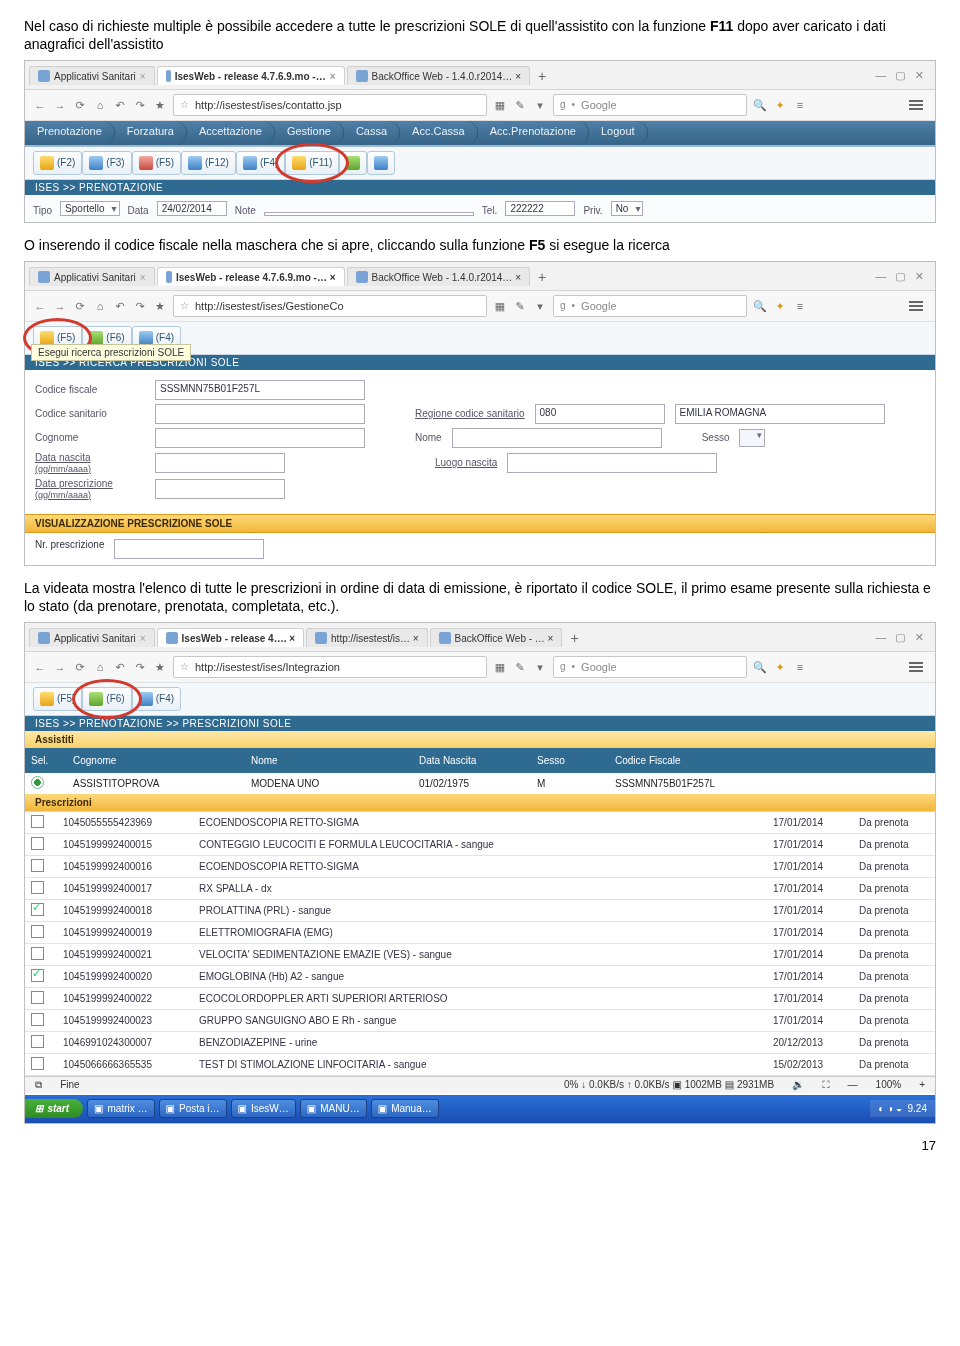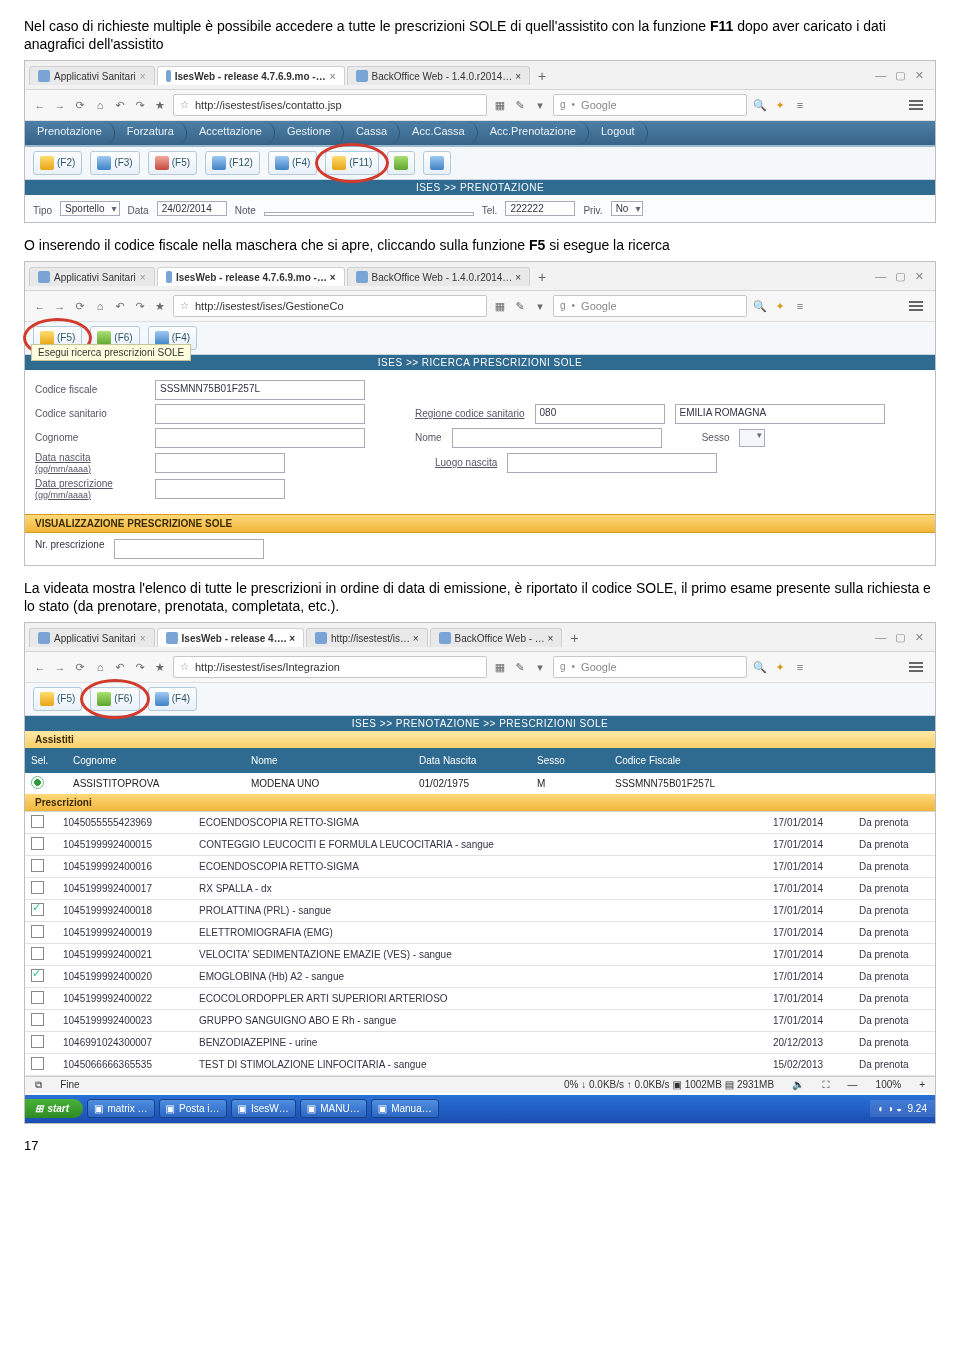--- a/index.html
+++ b/index.html
@@ -109,21 +109,21 @@
   .menubar .mitem {
     padding: 4px 12px;
     color: #e9f1f8;
     font-size: 11px;
     border-right: 1px solid #2f5571;
     border-radius: 12px;
   }
 
   .toolbtns {
     display: flex;
-    gap: 8px;
+    gap: 0;
     padding: 4px 8px;
     background: #f5f8fb;
     border-bottom: 1px solid #c8d7e3;
     align-items: center;
   }
   .fbtn {
     border: 1px solid #b3cadd;
     background: linear-gradient(#fefefe,#e8f0f7);
     height: 22px;
     padding: 0 6px;
@@ -149,21 +149,21 @@
     left: -10px; top: -8px; right: -10px; bottom: -8px;
     border: 3px solid #d23a2d;
     border-radius: 50%;
     pointer-events: none;
   }
 
   .bluebar {
     background: #2f6a90;
     color: #fff;
     font-size: 10px;
-    text-align: center;
+    text-align: left;
     padding: 2px 10px;
     letter-spacing: .5px;
   }
 
   
   .infostrip {
     display: flex;
     align-items: flex-end;
     gap: 8px;
     padding: 6px 8px;
@@ -324,21 +324,21 @@
 
   
   .statusline {
     display:flex; align-items:center; gap:10px;
     background:#f3f3f3; border-top:1px solid #ccc;
     padding:2px 6px; font-size:10px; color:#333;
   }
   .statusline .mini { padding:0 4px; }
   .statusline .spc { flex:1; }
 
-  .pagenum { font-size: 13px; margin-top: 10px; }
+  .pagenum { text-align: right; font-size: 13px; margin-top: 10px; }
 </style>
 </head>
 <body>
 
 <p class="intro">
   <span>Nel caso di richieste multiple è possibile accedere a tutte le prescrizioni SOLE di quell'assistito con la funzione </span><b>F11</b><span> dopo aver caricato i dati anagrafici dell'assistito</span>
 </p>
 
 <div class="shot">
   <div class="tabstrip">

